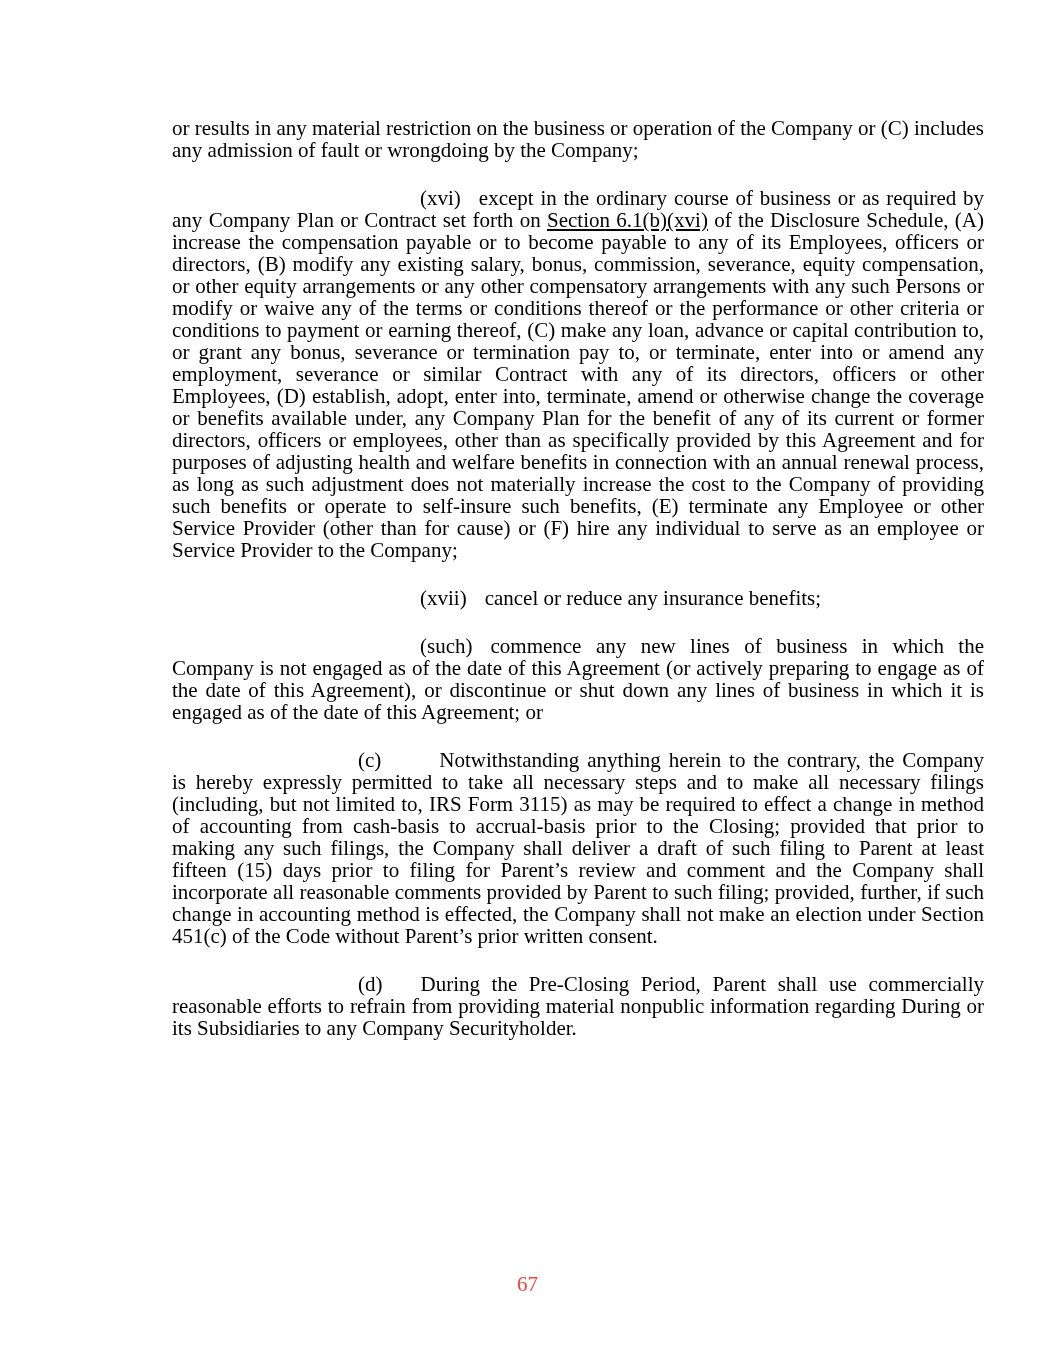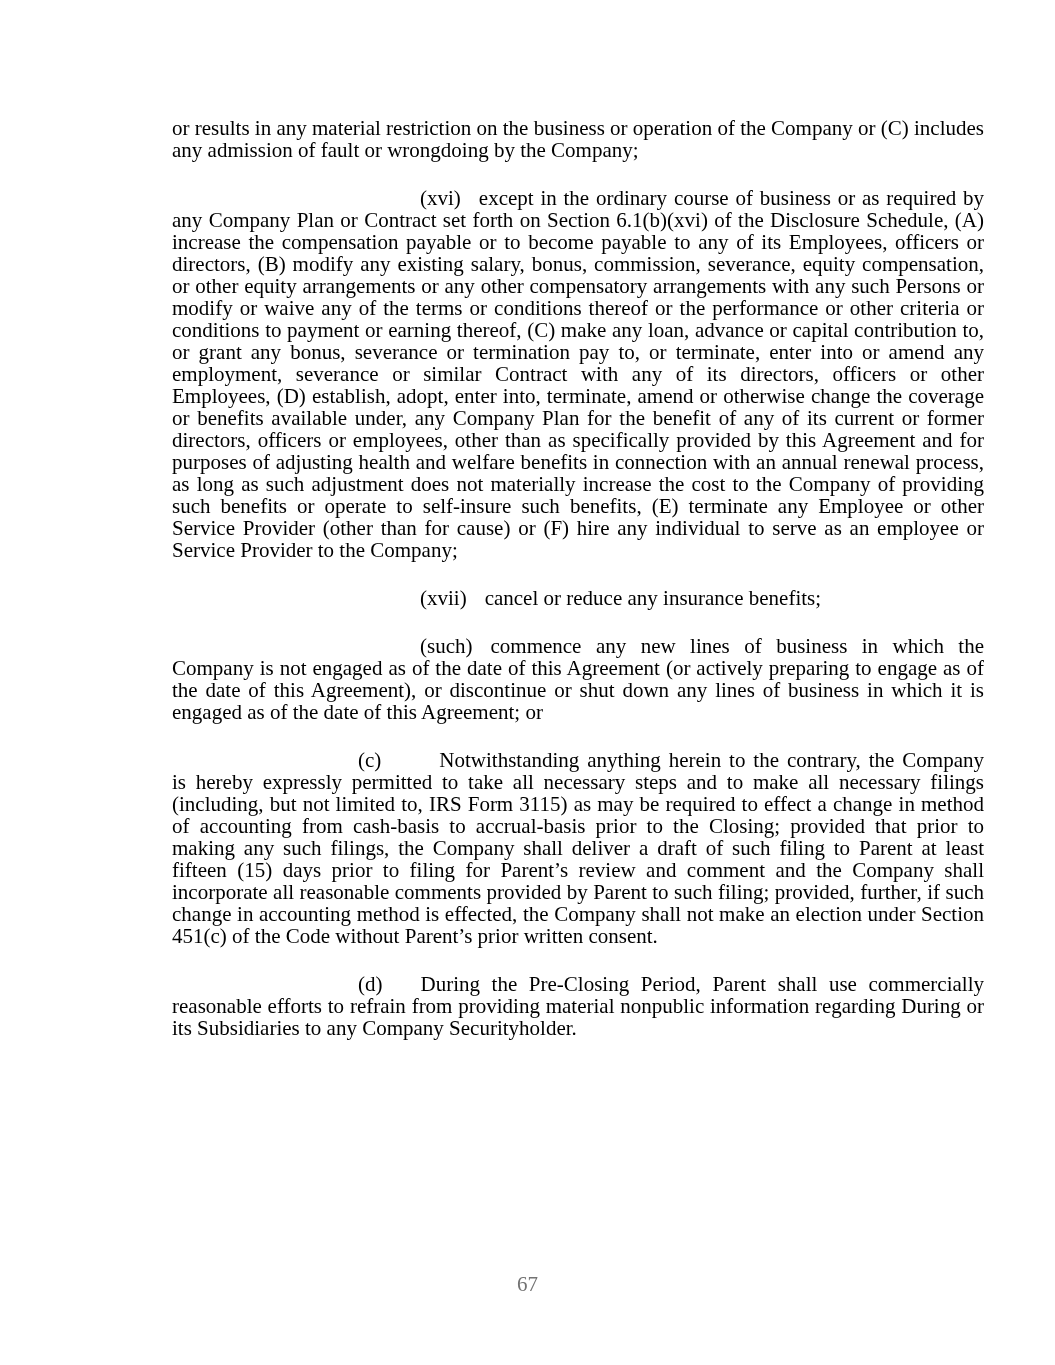--- a/index.html
+++ b/index.html
@@ -29,30 +29,30 @@
   .doc-body p {
     margin: 0 0 26px 0;
   }
   
   p.sub { text-indent: 248px; }
   
   p.lvl1 { text-indent: 186px; }
   .num { padding-right: 18px; }
   .num-wide { padding-right: 58px; }
   .num-mid { padding-right: 38px; }
-  .uline { }
+  .uline { text-decoration: underline; }
   .pageno {
     position: absolute;
     left: 0;
     top: 1272px;
     width: 100%;
     text-align: center;
     font-size: 21px;
     font-family: "Liberation Serif", "DejaVu Serif", serif;
-    color: #737373;
+    color: #ef4444;
   }
 </style>
 </head>
 <body>
 
 <div class="page">
   <div class="doc-body">
 
     <p>or results in any material restriction on the business or operation of the Company or (C) includes any admission of fault or wrongdoing by the Company;</p>
 

